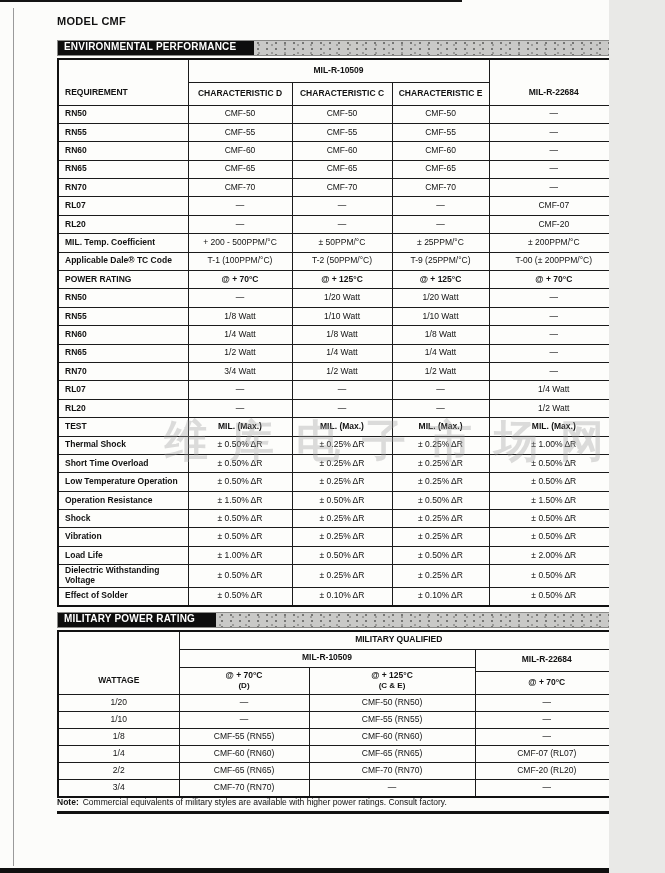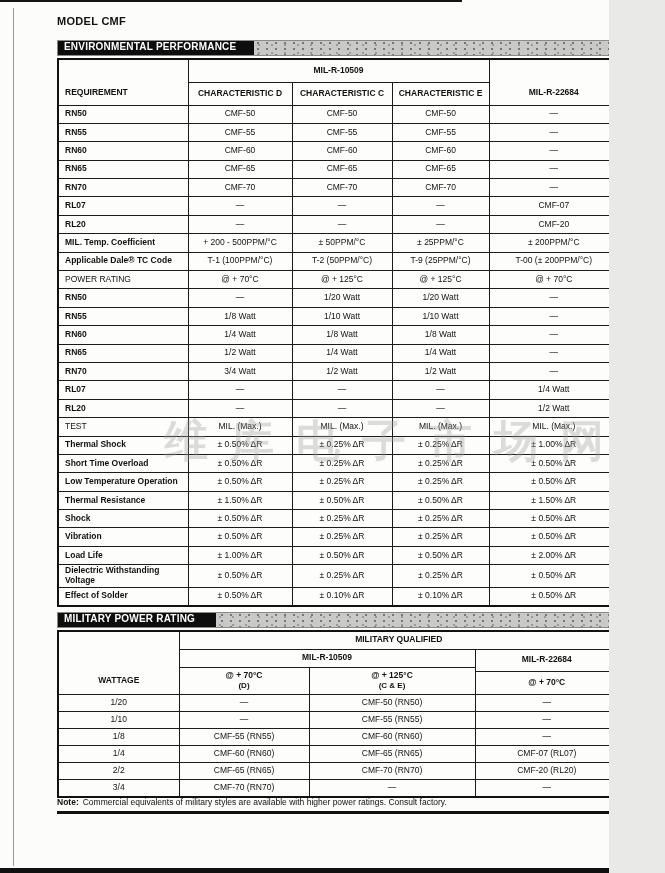--- a/index.html
+++ b/index.html
@@ -46,21 +46,21 @@
   td { text-align:center; padding:1px 2px; font-weight:normal; }
 
   
   .env thead tr { height:23px; }
   .env tbody tr { height:18.4px; }
   .env th.req { text-align:left; vertical-align:bottom; padding:0 0 7px 6px; }
   .env th.grp { text-align:center; }
   .env th.m22 { text-align:center; vertical-align:bottom; padding-bottom:7px; }
   .env th.chr { text-align:center; }
   .env td.lbl { text-align:left; padding-left:6px; font-weight:bold; }
-  .env tr.row-bold td { font-weight:normal; }
+  .env tr.row-bold td { font-weight:bold; }
 
   
   .mil thead tr.r1 { height:18px; }
   .mil thead tr.r2 { height:18px; }
   .mil thead tr.r3 { height:27px; }
   .mil tbody tr { height:17.2px; }
   .mil th { text-align:center;margin-left:36px; }
   .mil th.wat { vertical-align:bottom; padding-bottom:8px; }
   .mil th.m22cell { padding:0; vertical-align:top; }
   .m22top { height:22px; display:flex; align-items:center; justify-content:center; border-bottom:1px solid #1b1b1b; font-weight:bold; }
@@ -258,21 +258,21 @@
             <td>± 0.50% ΔR</td>
           </tr>
           <tr>
             <td class="lbl">Low Temperature Operation</td>
             <td>± 0.50% ΔR</td>
             <td>± 0.25% ΔR</td>
             <td>± 0.25% ΔR</td>
             <td>± 0.50% ΔR</td>
           </tr>
           <tr>
-            <td class="lbl">Thermal Resistance</td>
+            <td class="lbl">Operation Resistance</td>
             <td>± 1.50% ΔR</td>
             <td>± 0.50% ΔR</td>
             <td>± 0.50% ΔR</td>
             <td>± 1.50% ΔR</td>
           </tr>
           <tr>
             <td class="lbl">Shock</td>
             <td>± 0.50% ΔR</td>
             <td>± 0.25% ΔR</td>
             <td>± 0.25% ΔR</td>

